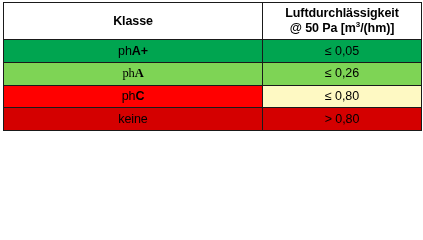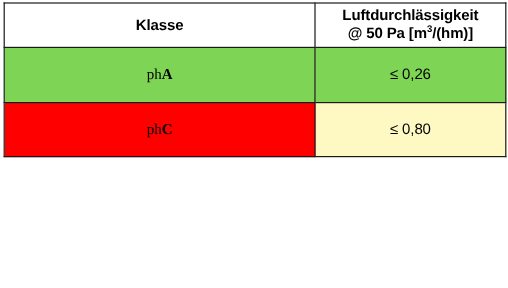--- a/index.html
+++ b/index.html
@@ -103,28 +103,36 @@
           <span class="head-line">Klasse</span>
         </th>
         <th class="value-head">
           <span class="head-line">Luftdurchlässigkeit</span>
           <span class="head-line nowrap"><span>@ 50 Pa [m</span><sup>3</sup><span>/(hm)]</span></span>
         </th>
       </tr>
     </thead>
     <tbody>
 
+      <tr>
+        <td class="klasse-cell" style="background: rgb(0, 165, 80);"><span class="pfx">ph</span><span class="sfx">A+</span></td>
+        <td class="value-cell" style="background: rgb(0, 165, 80);">≤ 0,05</td>
+      </tr>
 
       <tr>
         <td class="klasse-cell" style="background: rgb(126, 212, 85); font-family: Liberation Serif, serif;"><span class="pfx">ph</span><span class="sfx">A</span></td>
         <td class="value-cell" style="background: rgb(126, 212, 85);">≤ 0,26</td>
       </tr>
 
 
       <tr>
-        <td class="klasse-cell" style="background: rgb(255, 0, 0); font-family: Liberation Serif, serif;"><span class="pfx">ph</span><span class="sfx">C</span></td>
+        <td class="klasse-cell" style="background: rgb(255, 0, 0);"><span class="pfx">ph</span><span class="sfx">C</span></td>
         <td class="value-cell" style="background: #fef9c3;">≤ 0,80</td>
       </tr>
 
+      <tr>
+        <td class="klasse-cell" style="background: rgb(212, 0, 0);">keine</td>
+        <td class="value-cell" style="background: rgb(212, 0, 0);">&gt; 0,80</td>
+      </tr>
 
     </tbody>
   </table>
 </div>
 
 </body></html>

